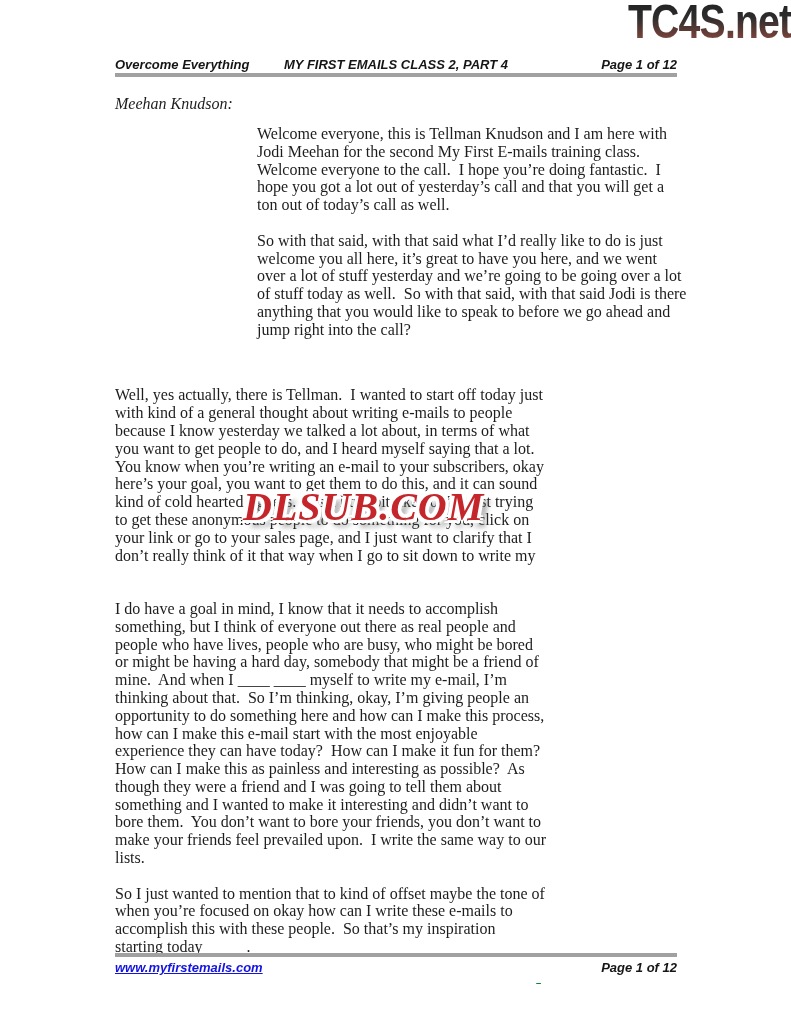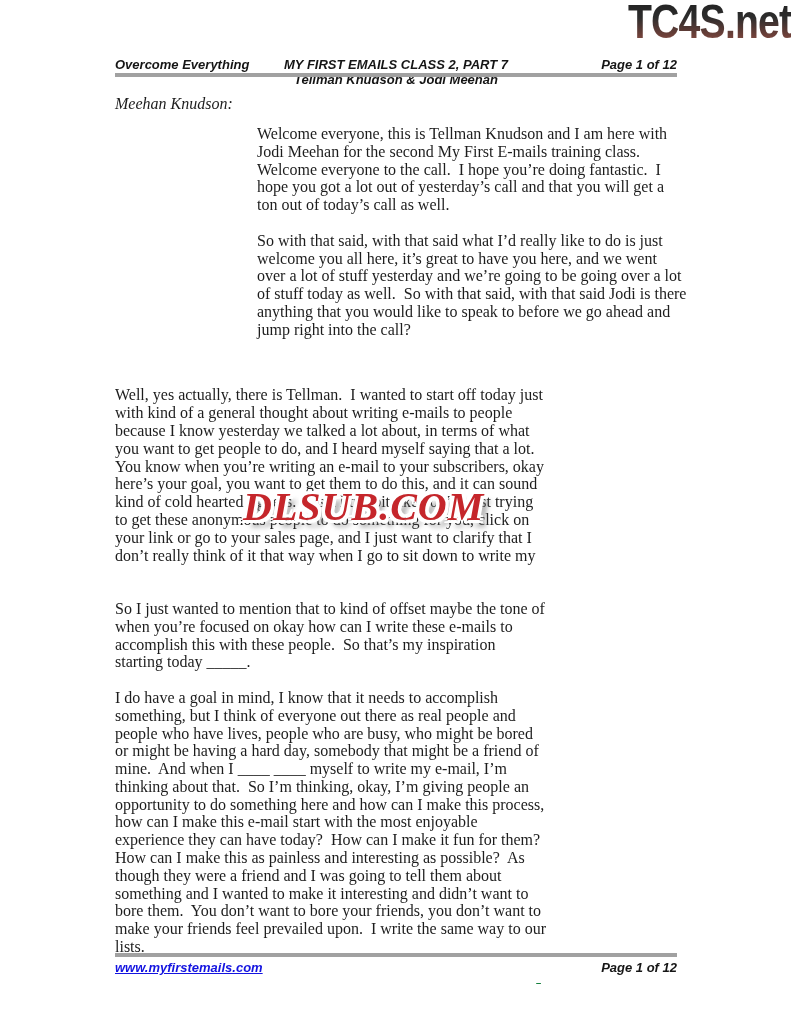--- a/index.html
+++ b/index.html
@@ -81,22 +81,21 @@
 
 <div class="page">
 
   <div class="wm-top">
     <span>TC4S.net</span>
   </div>
 
   <div class="header">
     <div class="h-left">Overcome Everything</div>
     <div class="h-center">
-      <div>MY FIRST EMAILS CLASS 2, PART 7</div>
-      <div>Tellman Knudson &amp; Jodi Meehan</div>
+      <div>MY FIRST EMAILS CLASS 2, PART 4</div>
     </div>
     <div class="h-right">Page 1 of 12</div>
   </div>
   <div class="rule rule-top"></div>
 
   <div class="body">
 
     <div class="entry">
       <div class="speaker">Meehan Knudson:</div>
       <div class="paras">
@@ -120,39 +119,39 @@
 with kind of a general thought about writing e-mails to people
 because I know yesterday we talked a lot about, in terms of what
 you want to get people to do, and I heard myself saying that a lot.
 You know when you’re writing an e-mail to your subscribers, okay
 here’s your goal, you want to get them to do this, and it can sound
 kind of cold hearted I guess.  It’s a little bit like you’re just trying
 to get these anonymous people to do something for you, click on
 your link or go to your sales page, and I just want to clarify that I
 don’t really think of it that way when I go to sit down to write my
  </p>
-        <p>So I just wanted to mention that to kind of offset maybe the tone of
-when you’re focused on okay how can I write these e-mails to
-accomplish this with these people.  So that’s my inspiration
-starting today _____.</p>
         <p>I do have a goal in mind, I know that it needs to accomplish
 something, but I think of everyone out there as real people and
 people who have lives, people who are busy, who might be bored
 or might be having a hard day, somebody that might be a friend of
 mine.  And when I ____ ____ myself to write my e-mail, I’m
 thinking about that.  So I’m thinking, okay, I’m giving people an
 opportunity to do something here and how can I make this process,
 how can I make this e-mail start with the most enjoyable
 experience they can have today?  How can I make it fun for them?
 How can I make this as painless and interesting as possible?  As
 though they were a friend and I was going to tell them about
 something and I wanted to make it interesting and didn’t want to
 bore them.  You don’t want to bore your friends, you don’t want to
 make your friends feel prevailed upon.  I write the same way to our
 lists.</p>
+        <p>So I just wanted to mention that to kind of offset maybe the tone of
+when you’re focused on okay how can I write these e-mails to
+accomplish this with these people.  So that’s my inspiration
+starting today _____.</p>
       </div>
     </div>
 
   </div>
 
   <div class="wm-mid">
     <span>DLSUB.COM</span>
   </div>
 
   <div class="rule rule-bottom"></div>

